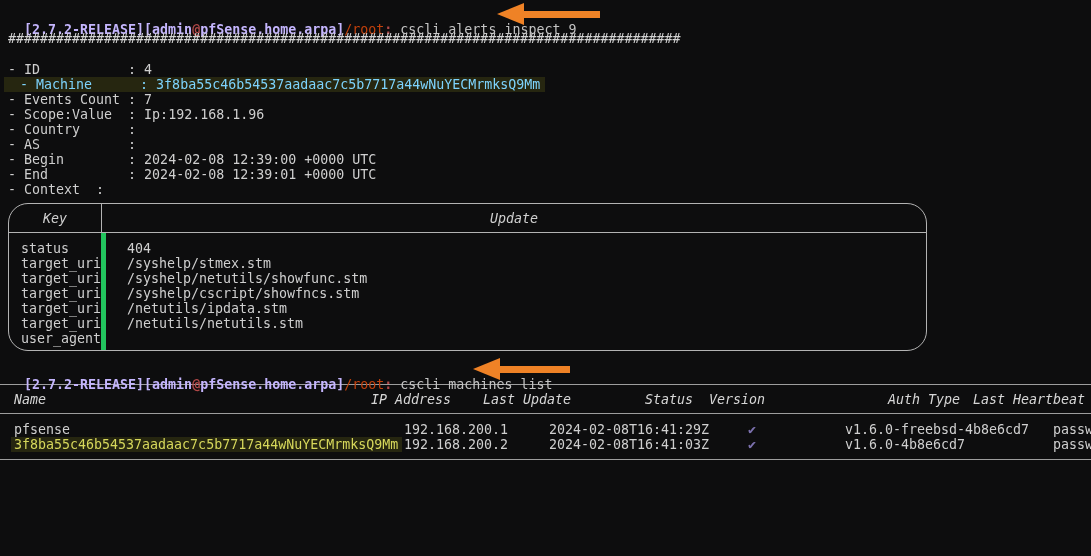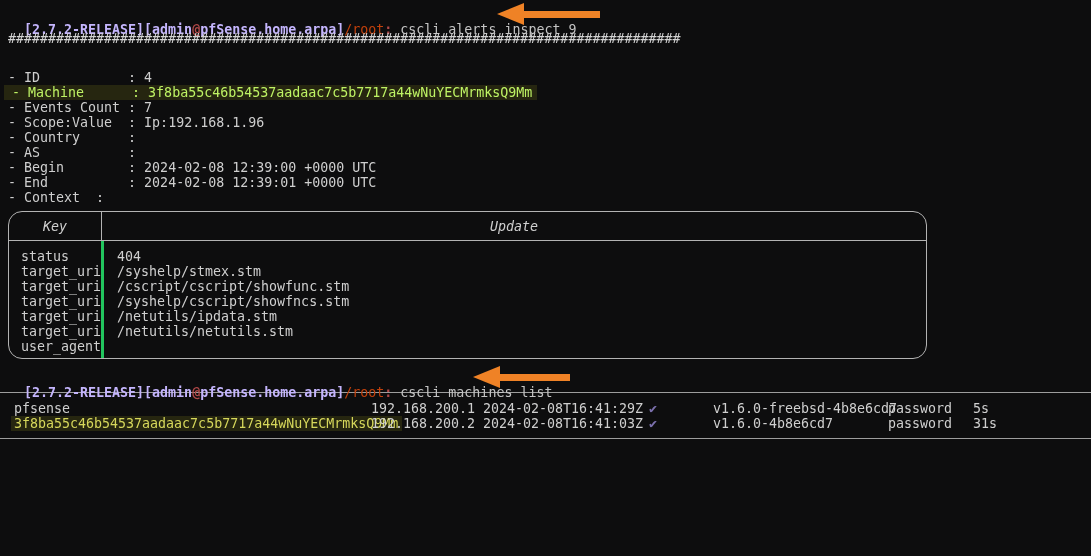--- a/index.html
+++ b/index.html
@@ -11,42 +11,42 @@
     color:#cfcfcf;
     padding:7px 0 0 8px;
     overflow:hidden;
   }
   .line { white-space:pre; line-height:15px; height:15px; position:relative; }
   .bold { font-weight:bold; color:#c4b5fd; }
   .red { color:#b04848; font-weight:bold; }
   .path { color:#c2410c; }
   .cmd { color:#c4c4c4; }
   .hashes { margin-top:9px; color:#d2d2d2; }
-  .fields { margin-top:24px; }
+  .fields { margin-top:16px; }
   .detail-line { white-space:pre; line-height:15px; height:15px; }
   .detail-line .content { display:inline-block; }
   .detail-line .k { display:inline-block; width:12ch; }
-  .detail-line.hl .content { color:#bef264; background:#262610; padding:0 5px 0 8px; margin-left:-4px; }
+  .detail-line.hl .content { color:#7dd3fc; background:#262610; padding:0 5px 0 16px; margin-left:-4px; }
   .context-label { white-space:pre; line-height:15px; height:15px; }
-  .ctx-table { margin-top:6px; width:919px; border:1px solid #b3b3b3; border-radius:14px; }
+  .ctx-table { margin-top:6px; width:919px; border:1px solid #b3b3b3; border-radius:20px; }
   .ctx-header { display:grid; grid-template-columns:92px 1fr; border-bottom:1px solid #b3b3b3; }
   .ctx-header > div { text-align:center; font-style:italic; padding:7px 0 6px; line-height:15px; }
   .ctx-header .hv { border-left:1px solid #b3b3b3; }
   .ctx-main { display:grid; grid-template-columns:92px 1fr; }
   .ctx-keys { padding:8px 0 4px; }
-  .ctx-vals { border-left:3px solid #22c55e; padding:8px 0 4px; }
+  .ctx-vals { border-left:5px solid #22c55e; padding:8px 8px 4px; }
   .ctx-keys div, .ctx-vals div { line-height:15px; height:15px; white-space:pre; }
   .ctx-keys div { padding-left:12px; }
   .ctx-vals div { padding-left:13px; }
   .prompt2 { margin-top:11px; }
   .machines { margin:7px 0 0 -8px; width:1091px; border-top:1px solid #9d9d9d; }
   .m-grid { display:grid; grid-template-columns:357px 112px 162px 64px 179px 85px 1fr; }
   .m-header { padding:7px 0 6px 14px; border-bottom:1px solid #9d9d9d; font-style:italic; line-height:15px; white-space:pre; color:#d6d6d6; }
   .m-body { padding:8px 0 7px 14px; border-bottom:1px solid #9d9d9d; }
-  .m-row { line-height:15px; height:15px; white-space:pre; }
+  .m-row { line-height:15px; height:15px; white-space:pre;gap:33px; }
   .m-row .ind { padding-left:4px; }
   .check { color:#7b70ad; font-weight:bold; }
   .name-span { display:inline-block; }
   .name-span.hl-name { color:#d6d75b; background:#262610; padding:0 4px 0 3px; margin-left:-3px; }
   .arrow { position:absolute; top:-4px; display:flex; align-items:center; height:22px; }
   .arrow .head { width:0; height:0; border-top:11px solid transparent; border-bottom:11px solid transparent; border-right:27px solid #ef8226; }
   .arrow .tail { height:7px; background:#ef8226; }
 </style>
 </head>
 <body>
@@ -82,34 +82,43 @@
         <div>target_uri</div>
         <div>target_uri</div>
         <div>target_uri</div>
         <div>target_uri</div>
         <div>target_uri</div>
         <div>user_agent</div>
       </div>
     <div class="ctx-vals">
         <div>404</div>
         <div>/syshelp/stmex.stm</div>
-        <div>/cscript/cscript/showfunc.stm</div>
+        <div>/syshelp/netutils/showfunc.stm</div>
         <div>/syshelp/cscript/showfncs.stm</div>
         <div>/netutils/ipdata.stm</div>
         <div>/netutils/netutils.stm</div>
       </div>
   </div>
 </div>
 
 <div class="line prompt2">
   <span class="bold">[2.7.2-RELEASE][admin</span><span class="red">@</span><span class="bold">pfSense.home.arpa]</span><span class="path">/root</span><span class="red">:</span><span class="cmd"> cscli machines list</span>
   <span class="arrow" style="left:465px"><span class="head"></span><span class="tail" style="width:70px"></span></span>
 </div>
 
 <div class="machines">
+  <div class="m-grid m-header">
+    <div>Name</div>
+    <div>IP Address</div>
+    <div>Last Update</div>
+    <div>Status</div>
+    <div>Version</div>
+    <div>Auth Type</div>
+    <div>Last Heartbeat</div>
+  </div>
   <div class="m-body">
       <div class="m-grid m-row">
     <div><span class="name-span">pfsense</span></div>
     <div>192.168.200.1</div>
     <div>2024-02-08T16:41:29Z</div>
     <div class="ind check">✔</div>
     <div class="ind">v1.6.0-freebsd-4b8e6cd7</div>
     <div>password</div>
     <div>5s</div>
   </div>

